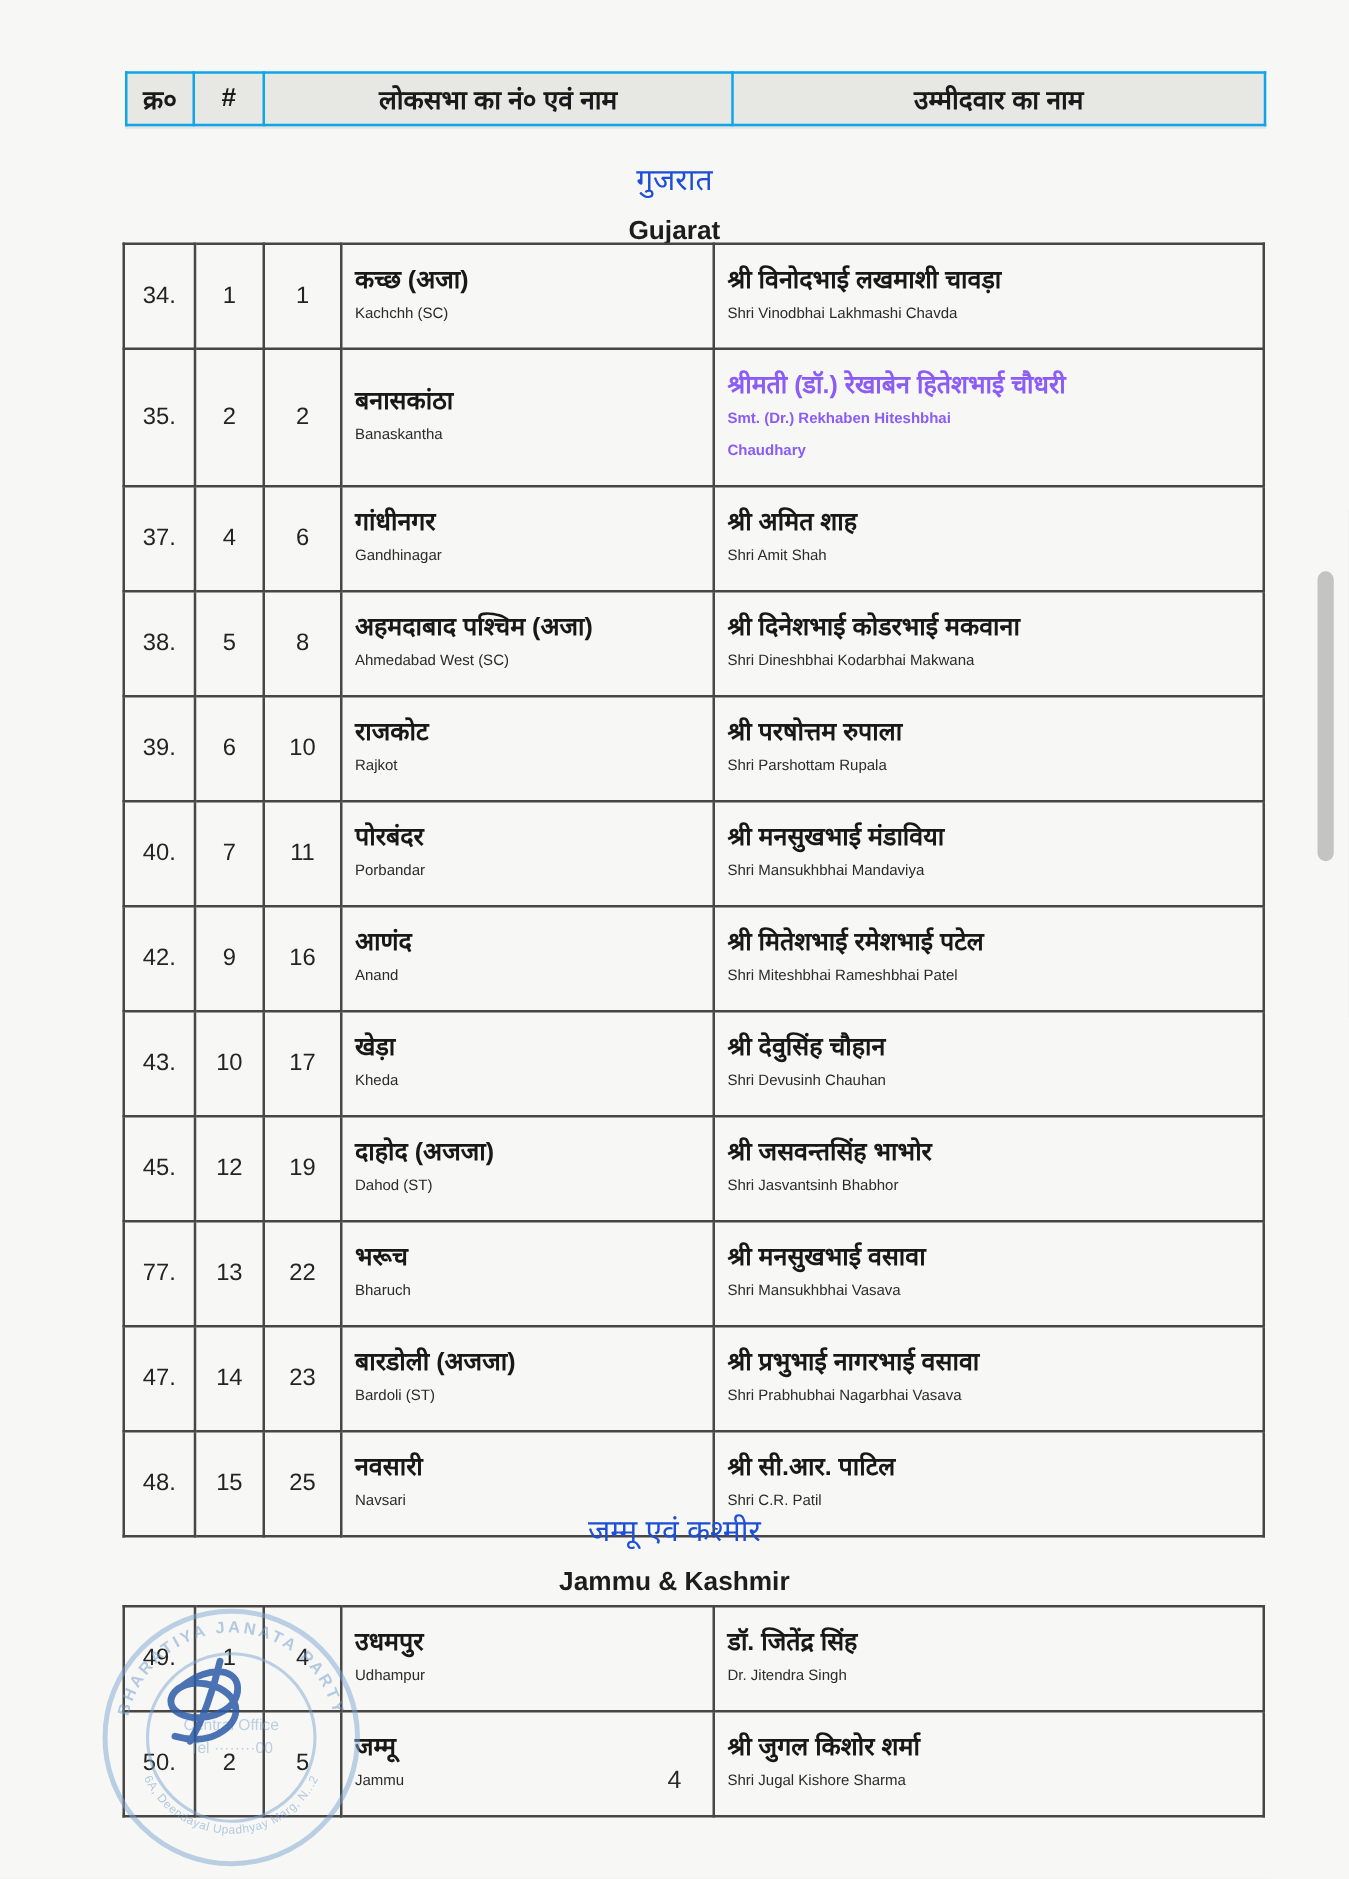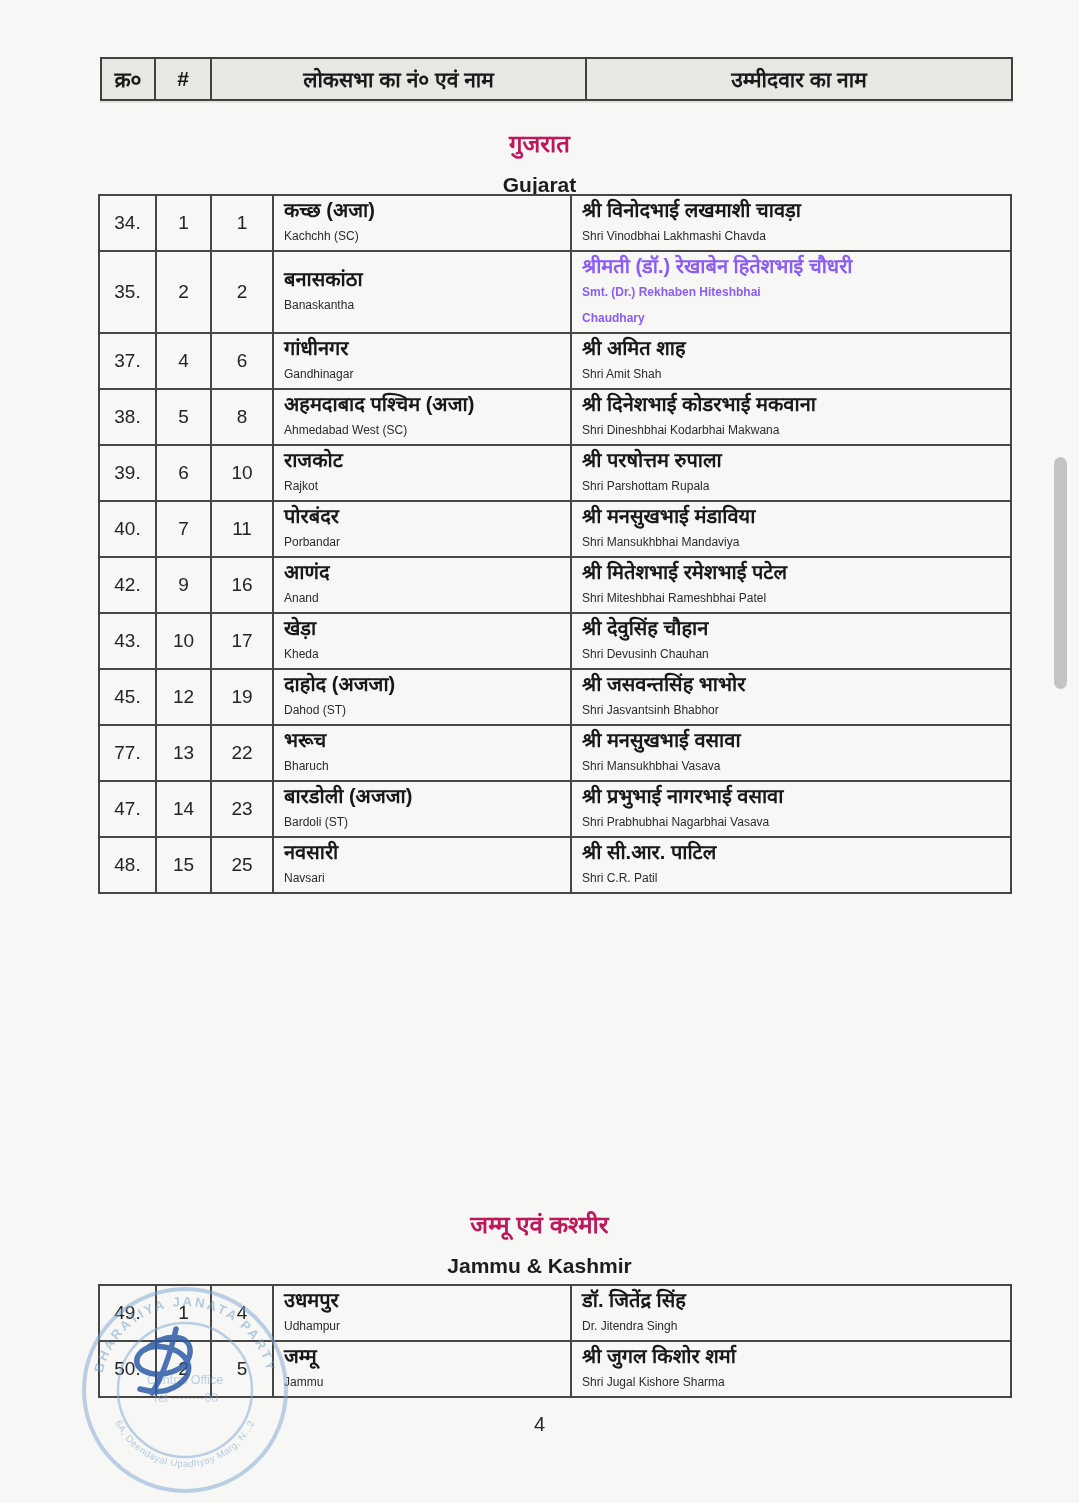--- a/index.html
+++ b/index.html
@@ -8,37 +8,37 @@
     position:relative; width:1079px; height:1503px; margin:0 auto;
     background:#f7f7f5; overflow:hidden; color:#1f1f1f;
   }
   
   .hdr-table {
     position:absolute; left:100px; top:57px; width:911px;
     border-collapse:collapse; table-layout:fixed;
     box-shadow:0 2px 0 rgba(0,0,0,0.08);
   }
   .hdr-table td {
-    border:2px solid #404040; background:#e7e7e4;
+    border:2px solid #0ea5e9; background:#e7e7e4;
     font-weight:700; font-size:21px; text-align:center;
     height:42px; vertical-align:middle; color:#1a1a1a;
   }
   
   .sec-head { position:absolute; left:0; width:100%; text-align:center; }
-  .sec-hi { font-size:24px; font-weight:700; color:#be185d; }
+  .sec-hi { font-size:24px; font-weight:400; color:#1d4ed8; }
   .sec-en { font-size:21px; font-weight:700; color:#1d1d1d; margin-top:14px; }
   
   .list-table {
     position:absolute; left:98px; width:912px;
     border-collapse:collapse; table-layout:fixed;
   }
   .list-table td { border:2px solid #474644; vertical-align:middle; }
   td.c-sl   { text-align:center; font-size:19px; color:#242424; }
   td.c-num  { text-align:center; font-size:19px; color:#242424; }
-  td.c-text { padding:1px 10px; text-align:left; }
+  td.c-text { padding:15px 10px; text-align:left; }
   .c-text .hi { font-size:20px; font-weight:600; line-height:26px; color:#181818; white-space:pre-line; }
   .c-text .en { font-size:12px; font-weight:400; line-height:26px; color:#2b2b2b; white-space:pre-line; }
   td.bold .hi, td.bold .en { font-weight:700; color:#8b5cf6; }
   
   .page-num { position:absolute; left:0; top:1413px; width:100%;
     text-align:center; font-size:20px; color:#2a2a2a; }
   
   .scroll-thumb {
     position:absolute; left:1054px; top:457px; width:13px; height:232px;
     background:#c4c4c4; border-radius:7px;

